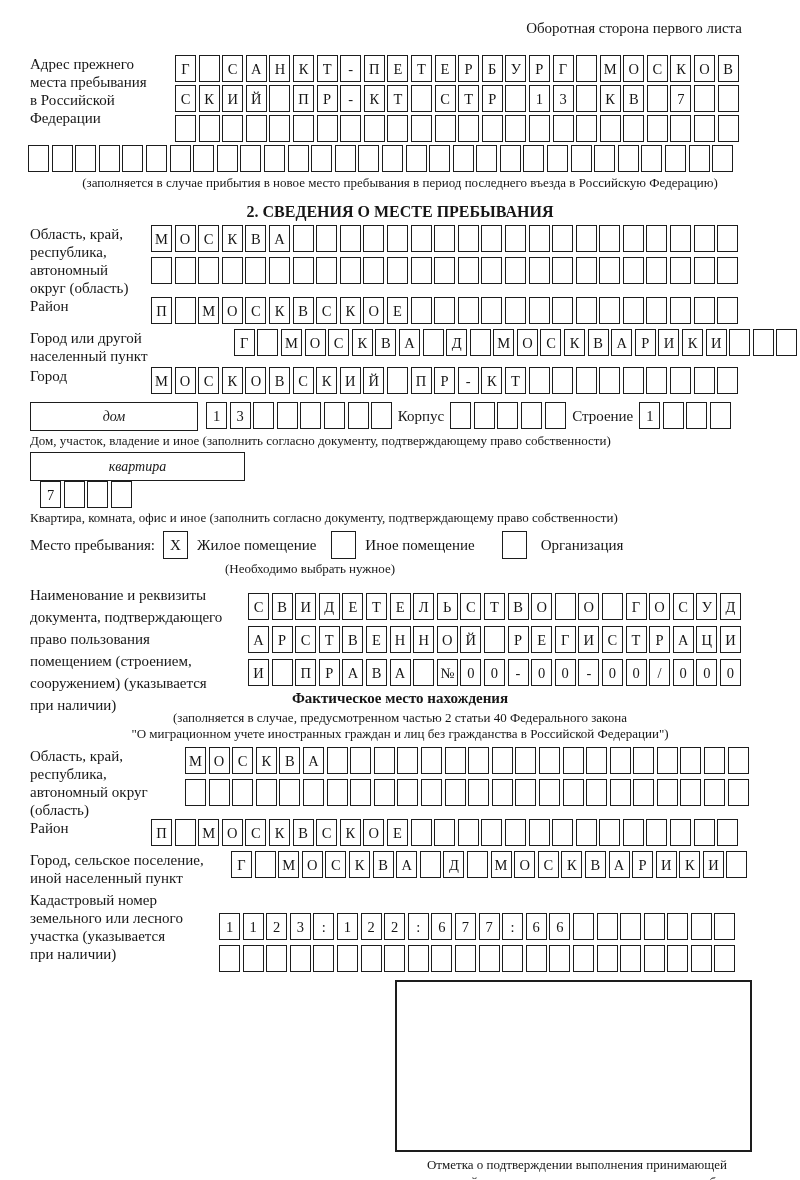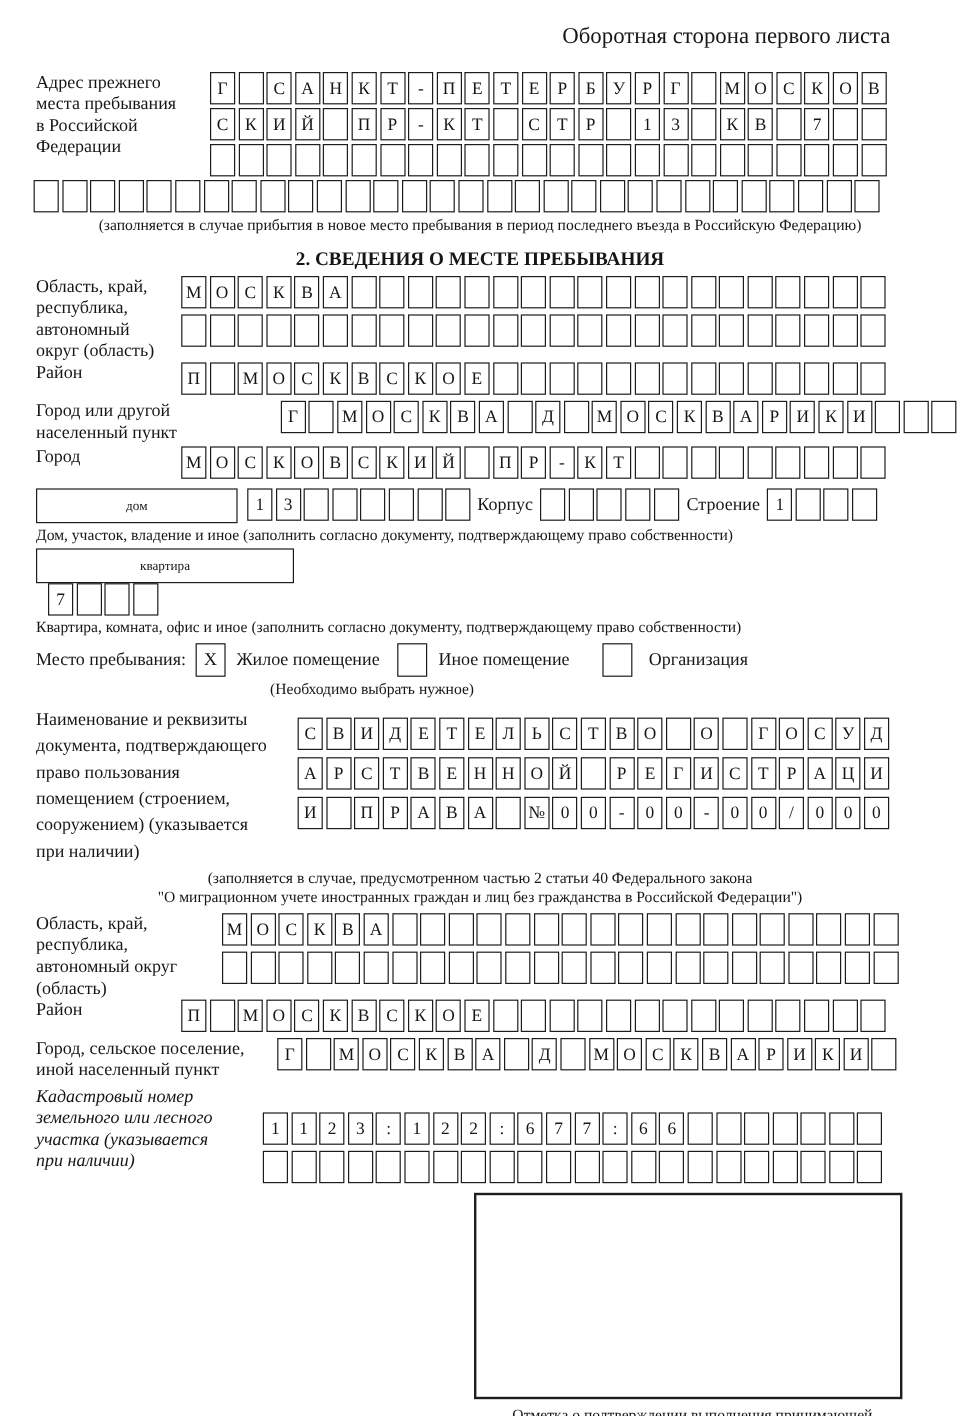--- a/index.html
+++ b/index.html
@@ -5,54 +5,54 @@
   * { box-sizing: border-box; }
   html, body { margin: 0; padding: 0; }
   body {
     width: 800px; height: 1180px;
     background: #ffffff; color: #161616;
     font-family: "Liberation Serif", serif;
     font-size: 15px; overflow: hidden;
   }
   .page { position: relative; width: 800px; height: 1180px; }
 
-  .hdr-note { text-align: right; padding: 20px 58px 0 0; font-size: 19px; }
+  .hdr-note { text-align: right; padding: 20px 58px 0 0; font-size: 15px; }
 
   .frow { display: flex; align-items: flex-start; }
   .lbl { flex: none; line-height: 18px; white-space: pre-line; }
   .boxcol { flex: none; }
   .boxrow { display: flex; margin-bottom: 3px; }
   .cb {
     flex: none; width: 21px; height: 27px;
     border: 1.7px solid #1d1d1d; margin-right: 2.6px;
     display: flex; align-items: center; justify-content: center;
     font-size: 14.5px; padding-top: 1px;
   }
   .caption { font-size: 13px; line-height: 16px; }
   .center { text-align: center; }
   .bold { font-weight: bold; } .w121 { width: 121px; } .w145 { width: 145px; }
-  .w151 { width: 151px; } .w155 { width: 155px; } .w189 { width: 189px; font-style: italic; }
+  .w151 { width: 151px; } .w155 { width: 155px; } .w189 { width: 189px; }
   .w201 { width: 201px; } .w218 { width: 218px; }
 
   .block-prev { margin-top: 18px; margin-left: 30px; }
   .fullrow { margin-left: 28px; margin-top: 0; }
   .prev-note { margin-top: 1px; }
 
   .sec-title { margin-top: 12px; font-size: 16px; }
 
   .block-region1 { margin-top: 4px; margin-left: 30px; }
   .block-district { margin-left: 30px; margin-top: 0px; }
   .block-city1 { margin-left: 30px; margin-top: 2px; justify-content: space-between; }
   .block-street { margin-left: 30px; margin-top: 2px; }
   .region-rows .boxrow { margin-bottom: 5px; }
 
   .house-row { margin-left: 30px; margin-top: 5px; align-items: flex-start; }
   .wbox {
     flex: none; border: 1.8px solid #1d1d1d; height: 29px;
-    display: flex; align-items: center; justify-content: center; font-size: 11px;
+    display: flex; align-items: center; justify-content: center; font-size: 14px; font-style: italic;
   }
   .wbox-dom { width: 168px; }
   .wbox-kv { width: 215px; }
   .inline-lbl { flex: none; line-height: 29px; }
   .house-row .boxrow, .kv-row .boxrow { margin-bottom: 0; }
   .under-note { margin-left: 30px; margin-top: 2px; }
   .kv-row { margin-left: 30px; margin-top: 3px; flex-direction: column; }
 
   .stay-row { margin-left: 30px; margin-top: 5px; align-items: center; }
   .ckb {
@@ -497,20 +497,21 @@
           <span class="cb">0</span>
           <span class="cb">0</span>
           <span class="cb">/</span>
           <span class="cb">0</span>
           <span class="cb">0</span>
           <span class="cb">0</span>
         </div>
     </div>
   </div>
 
+  <div class="fact-title center bold">Фактическое место нахождения</div>
   <div class="caption center fact-note">(заполняется в случае, предусмотренном частью 2 статьи 40 Федерального закона</div>
   <div class="caption center">"О миграционном учете иностранных граждан и лиц без гражданства в Российской Федерации")</div>
 
   <div class="frow block-region2">
     <div class="lbl w155">Область, край,
 республика,
 автономный округ
 (область)</div>
     <div class="boxcol region-rows">
       <div class="boxrow">

